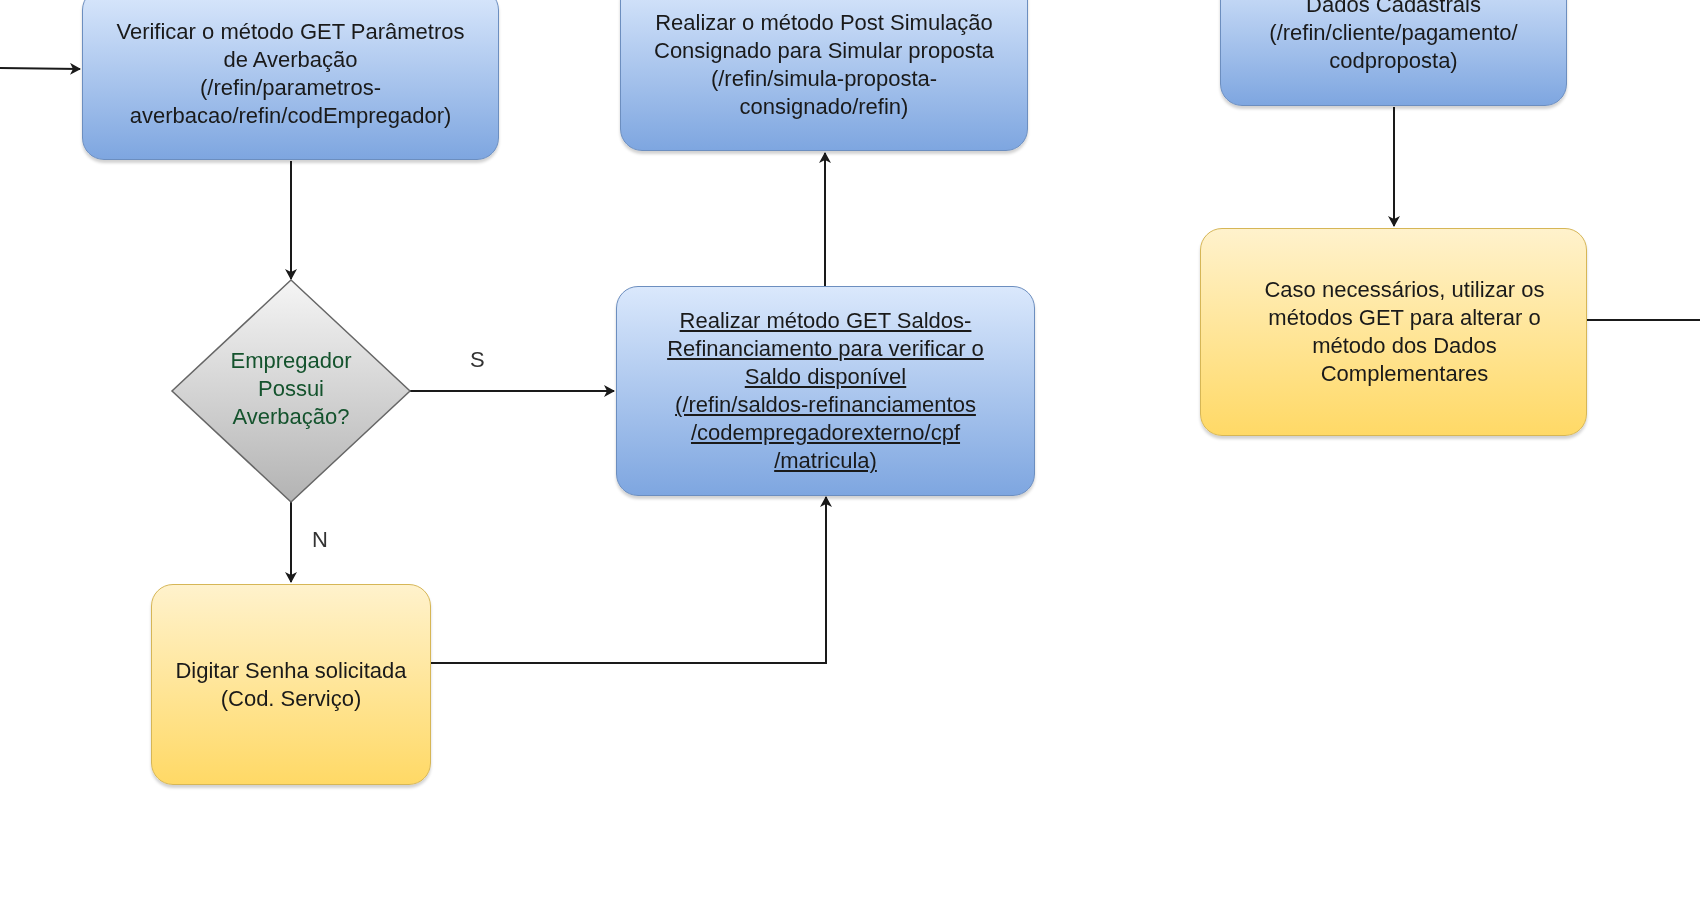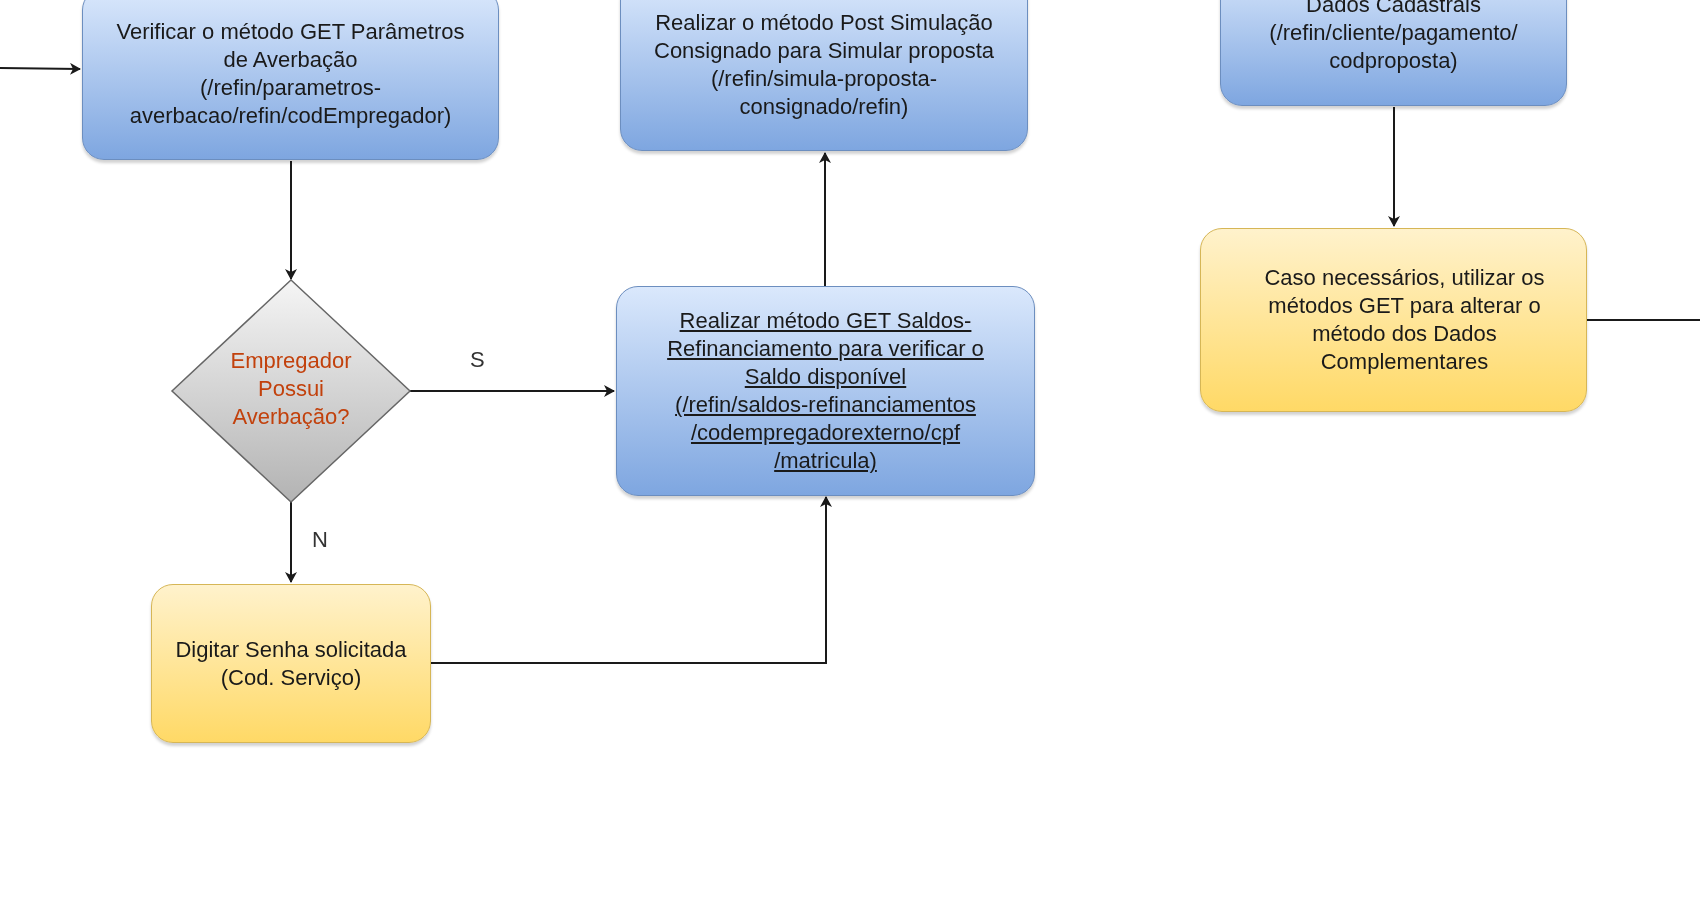--- a/index.html
+++ b/index.html
@@ -7,21 +7,21 @@
          font-family:"Liberation Sans", sans-serif; }
   #diagram { position:absolute; left:0; top:0; }
   .node { position:absolute; box-sizing:border-box; display:flex; align-items:center; justify-content:center;
           text-align:center; color:#1a1a1a; font-size:22px; line-height:28px; padding:0 6px; }
   .blue { background:linear-gradient(to bottom, #dae8fc 0%, #7ea6e0 100%); border:1.5px solid #6c8ebf;
           border-radius:22px; box-shadow:0 3px 3px rgba(0,0,0,0.18); }
   .yellow { background:linear-gradient(to bottom, #fff2cc 0%, #ffd966 100%); border:1.5px solid #d6b656;
             border-radius:22px; box-shadow:0 3px 3px rgba(0,0,0,0.18); }
   .txt { white-space:pre-line; }
   .edge-label { position:absolute; font-size:22px; color:#333; }
-  .diamond-text { position:absolute; width:160px; text-align:center; font-size:22px; line-height:28px; color:#c2410c; white-space:pre-line; }
+  .diamond-text { position:absolute; width:160px; text-align:center; font-size:22px; line-height:28px; color:#14532d; white-space:pre-line; }
 </style>
 </head>
 <body>
 
 <svg id="diagram" width="1700" height="900">
   <defs>
     <linearGradient id="grayGrad" x1="0" y1="0" x2="0" y2="1">
       <stop offset="0%" stop-color="#f5f5f5"></stop>
       <stop offset="100%" stop-color="#b3b3b3"></stop>
     </linearGradient>
@@ -55,37 +55,37 @@
 (/refin/simula-proposta-
 consignado/refin)</span>
 </div>
 
 <div class="node blue" style="left:1220px; top:-40px; width:347px; height:146px;">
   <span class="txt">Dados Cadastrais
 (/refin/cliente/pagamento/
 codproposta)</span>
 </div>
 
-<div class="node yellow" style="left:1200px; top:228px; width:387px; height:184px;padding-left:28px;">
+<div class="node yellow" style="left:1200px; top:228px; width:387px; height:208px;padding-left:28px;">
   <span class="txt">Caso necessários, utilizar os
 métodos GET para alterar o
 método dos Dados
 Complementares</span>
 </div>
 
 <div class="node blue" style="left:616px; top:286px; width:419px; height:210px;text-decoration:underline;">
   <span class="txt">Realizar método GET Saldos-
 Refinanciamento para verificar o
 Saldo disponível
 (/refin/saldos-refinanciamentos
 /codempregadorexterno/cpf
 /matricula)</span>
 </div>
 
-<div class="node yellow" style="left:151px; top:584px; width:280px; height:159px; padding:0 2px;">
+<div class="node yellow" style="left:151px; top:584px; width:280px; height:201px; padding:0 2px;">
   <span class="txt">Digitar Senha solicitada
 (Cod. Serviço)</span>
 </div>
 
 <div class="diamond-text" style="left:211px; top:347px;">Empregador
 Possui
 Averbação?</div>
 
 <div class="edge-label" style="left:470px; top:347px;">S</div>
 <div class="edge-label" style="left:312px; top:527px;">N</div>

